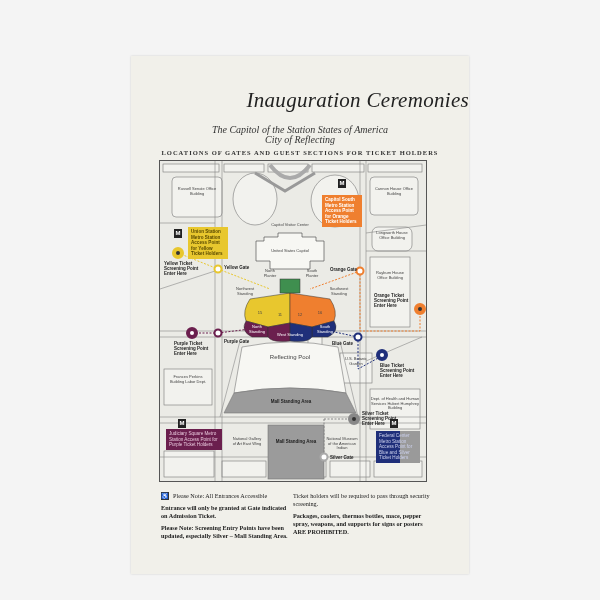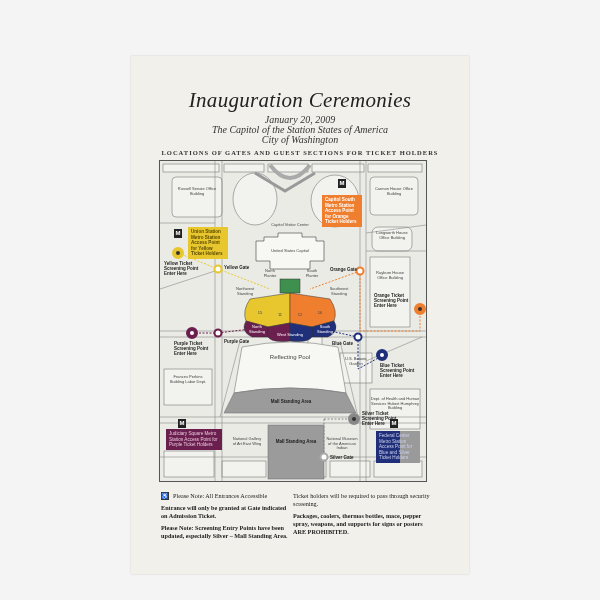--- a/index.html
+++ b/index.html
@@ -1,40 +1,39 @@
 <!DOCTYPE html>
 <html><head>
 <meta charset="utf-8">
 <style>
   html, body { margin:0; padding:0; }
   body { width:600px; height:600px; background:#ffffff; position:relative; overflow:hidden; font-family:"Liberation Sans", sans-serif; }
   .photo-bg { position:absolute; left:0; top:0; width:600px; height:600px; background:#f4f4f4; }
   .sheet { position:absolute; left:131px; top:56px; width:338px; height:518px; background:#f1f0ea; box-shadow:0 0 2px rgba(0,0,0,0.15); }
-  .title { position:absolute; left:0; width:338px; top:32px; text-align:center; font-family:"Liberation Serif", serif; font-style:italic; font-size:21px; color:#222; letter-spacing:0.3px; }
+  .title { position:absolute; left:0; width:338px; top:32px; text-align:right; font-family:"Liberation Serif", serif; font-style:italic; font-size:21px; color:#222; letter-spacing:0.3px; }
   .sub { position:absolute; left:0; width:338px; text-align:center; font-family:"Liberation Serif", serif; font-style:italic; font-size:10px; color:#333; }
   .heading { position:absolute; left:0; width:338px; top:93px; text-align:center; font-family:"Liberation Serif", serif; font-size:6.5px; letter-spacing:1px; color:#333; font-weight:bold; }
   .map { position:absolute; left:28px; top:104px; width:266px; height:320px; border:1px solid #555; background:#ebebe6; overflow:hidden; }
   .map svg { position:absolute; left:0; top:0; }
   .lbl { position:absolute; font-size:4px; color:#444; text-align:center; line-height:4.6px; }
   .blbl { position:absolute; font-size:4.5px; color:#222; font-weight:bold; line-height:5px; }
   .callout { position:absolute; font-size:4.6px; line-height:5.6px; font-weight:bold; padding:2px 3px; }
   .footer-text { position:absolute; font-family:"Liberation Serif", serif; font-size:6.2px; color:#222; line-height:8px; }
   .b { font-weight:bold; }
   .acc-icon { position:absolute; width:8px; height:8px; background:#333; color:#fff; font-size:6px; text-align:center; line-height:8px; }
 </style>
 </head>
 <body>
 
 <div class="photo-bg"></div>
 
 <div class="sheet">
   <div class="title">Inauguration Ceremonies</div>
-  <div class="sub" style="top:58px;">January 20, 2009</div>
   <div class="sub" style="top:68px;">The Capitol of the Station States of America</div>
-  <div class="sub" style="top:78px;">City of Washington</div>
+  <div class="sub" style="top:78px;">City of Reflecting</div>
   <div class="heading">LOCATIONS OF GATES AND GUEST SECTIONS FOR TICKET HOLDERS</div>
 
   <div class="map">
     <svg width="266" height="320" viewBox="0 0 266 320">
 
       <g fill="#f2f2ee" stroke="#777" stroke-width="0.6">
         <rect x="3" y="3" width="56" height="8"></rect>
         <rect x="64" y="3" width="40" height="8"></rect>
         <rect x="108" y="3" width="40" height="8"></rect>
         <rect x="152" y="3" width="52" height="8"></rect>

